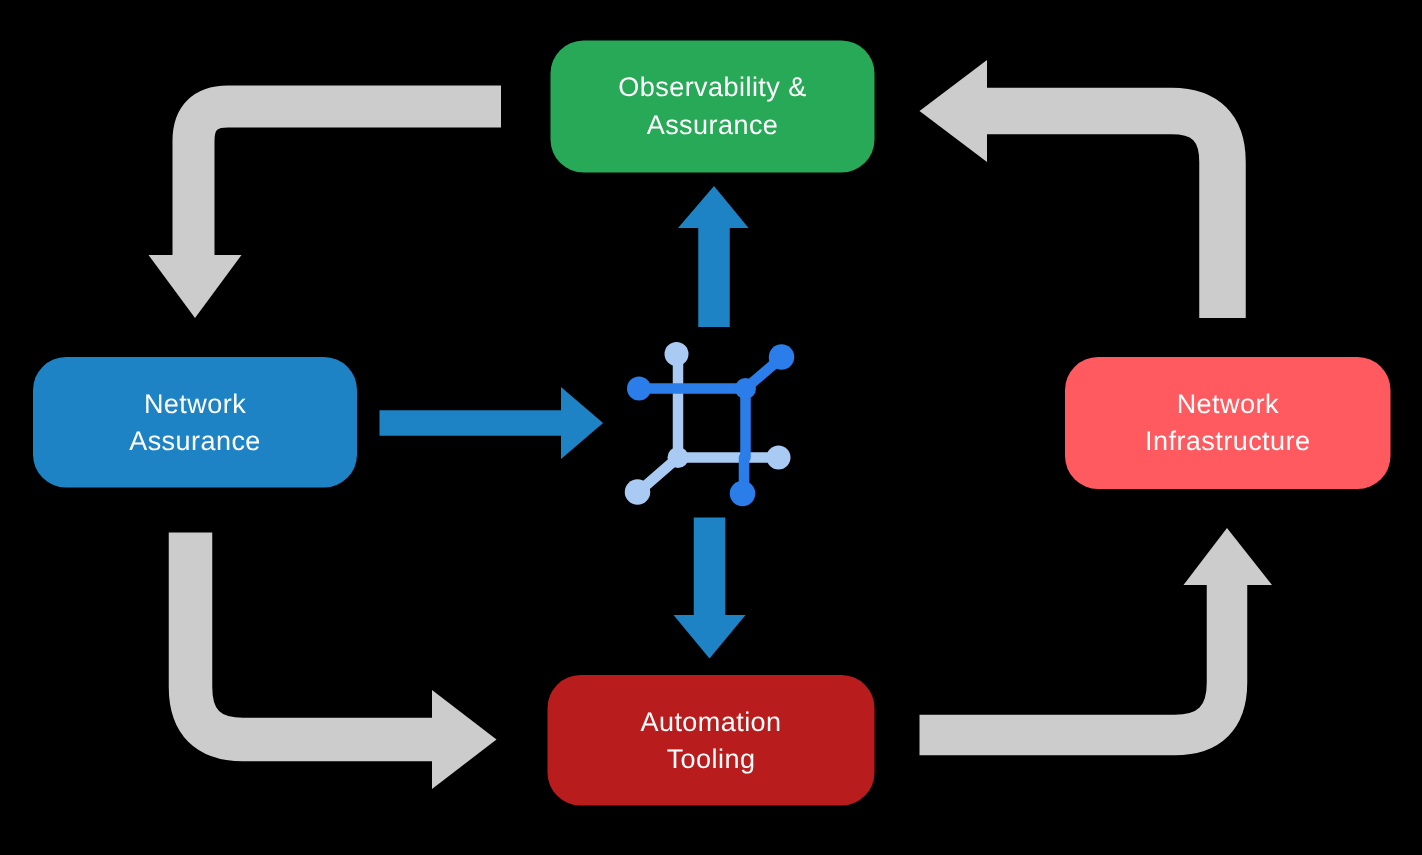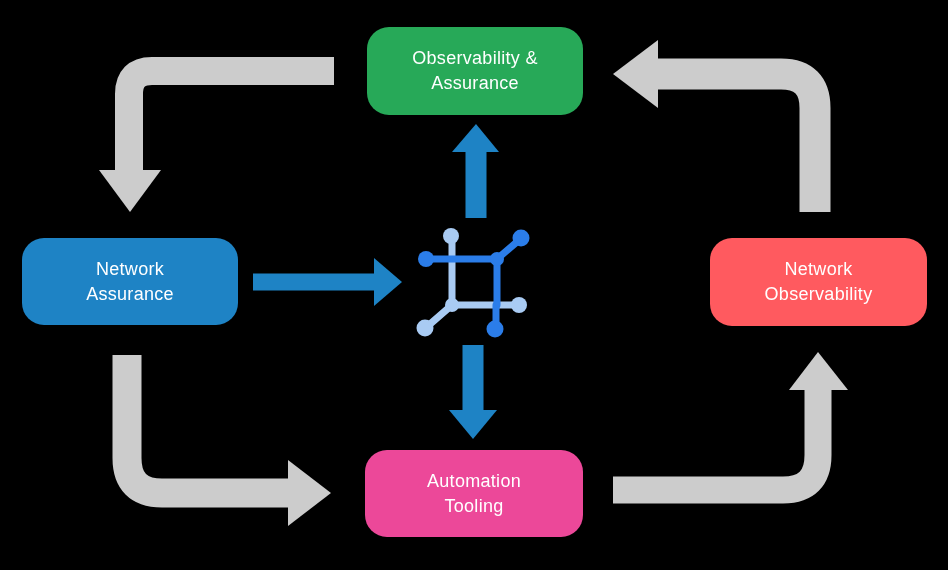--- a/index.html
+++ b/index.html
@@ -110,21 +110,21 @@
     <div>Assurance</div>
   </div>
 
   <div class="node node-operations" style="background-color: rgb(30, 131, 197);">
     <div>Network</div>
     <div>Assurance</div>
   </div>
 
   <div class="node node-infrastructure" style="background-color: rgb(255, 90, 95);">
     <div>Network</div>
-    <div>Observability</div>
+    <div>Infrastructure</div>
   </div>
 
-  <div class="node node-tooling" style="background-color: #ec4899;">
+  <div class="node node-tooling" style="background-color: #b91c1c;">
     <div>Automation</div>
     <div>Tooling</div>
   </div>
 
 </div>
 
 </body></html>

